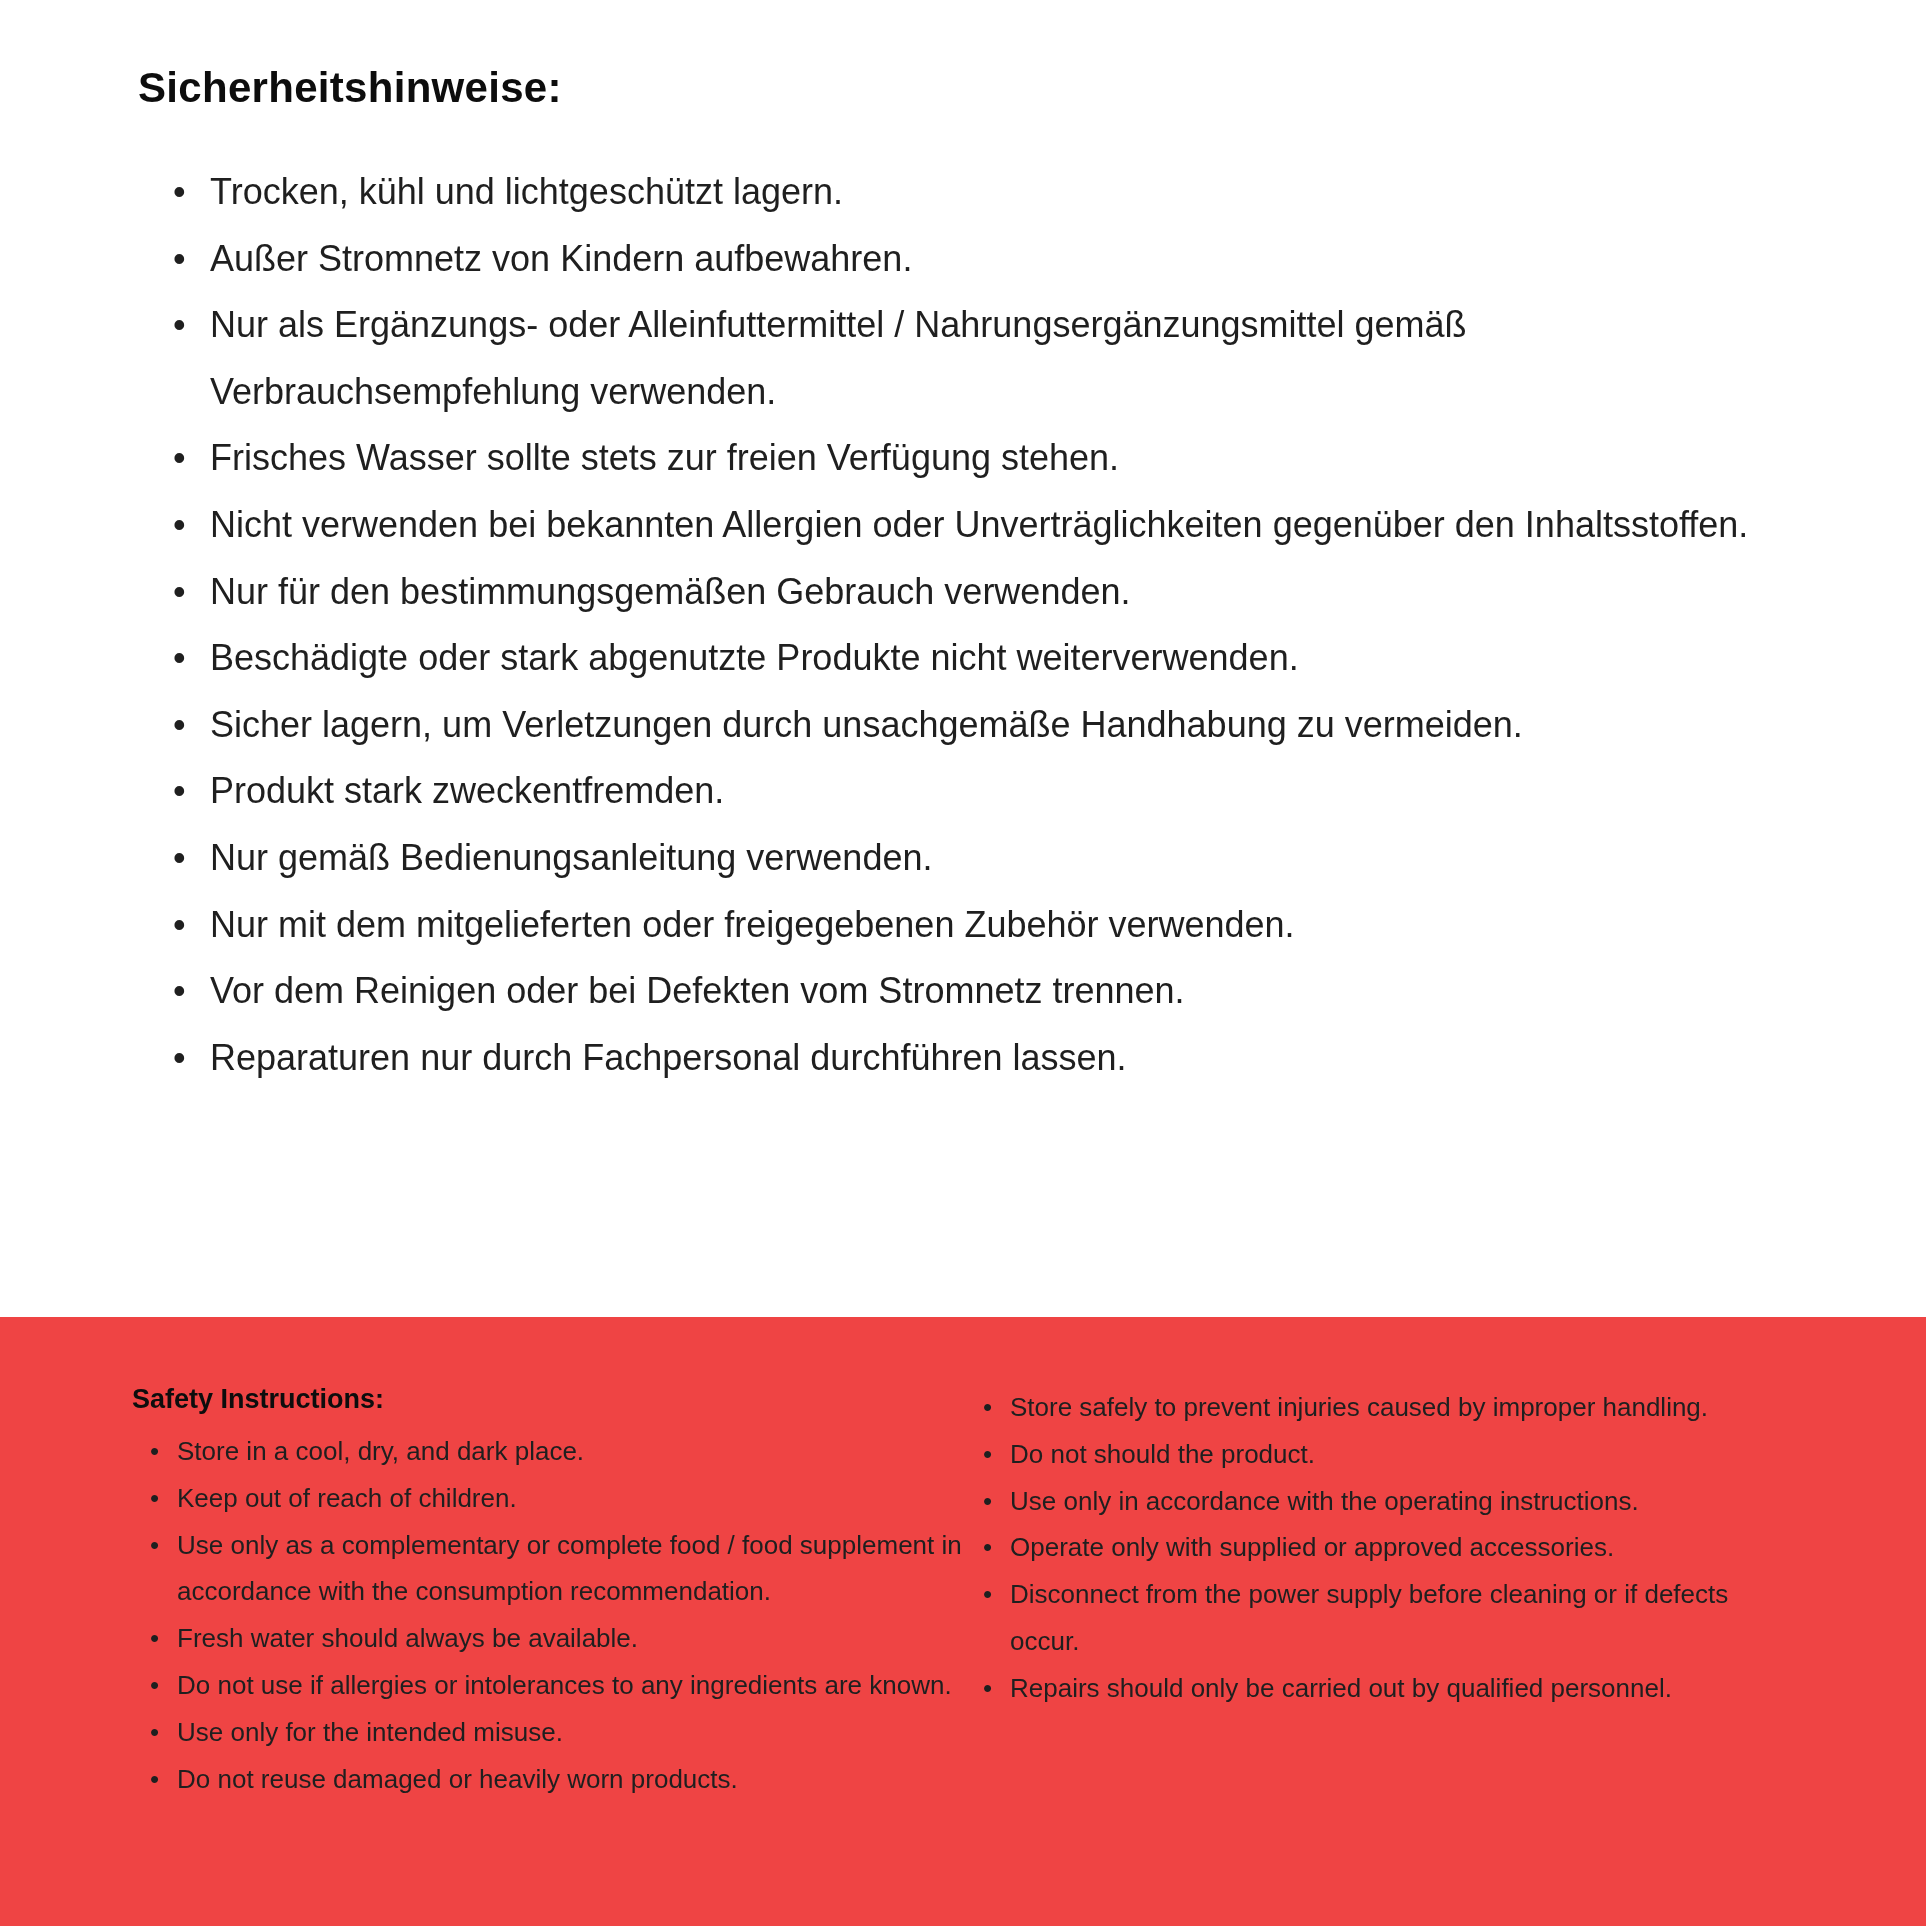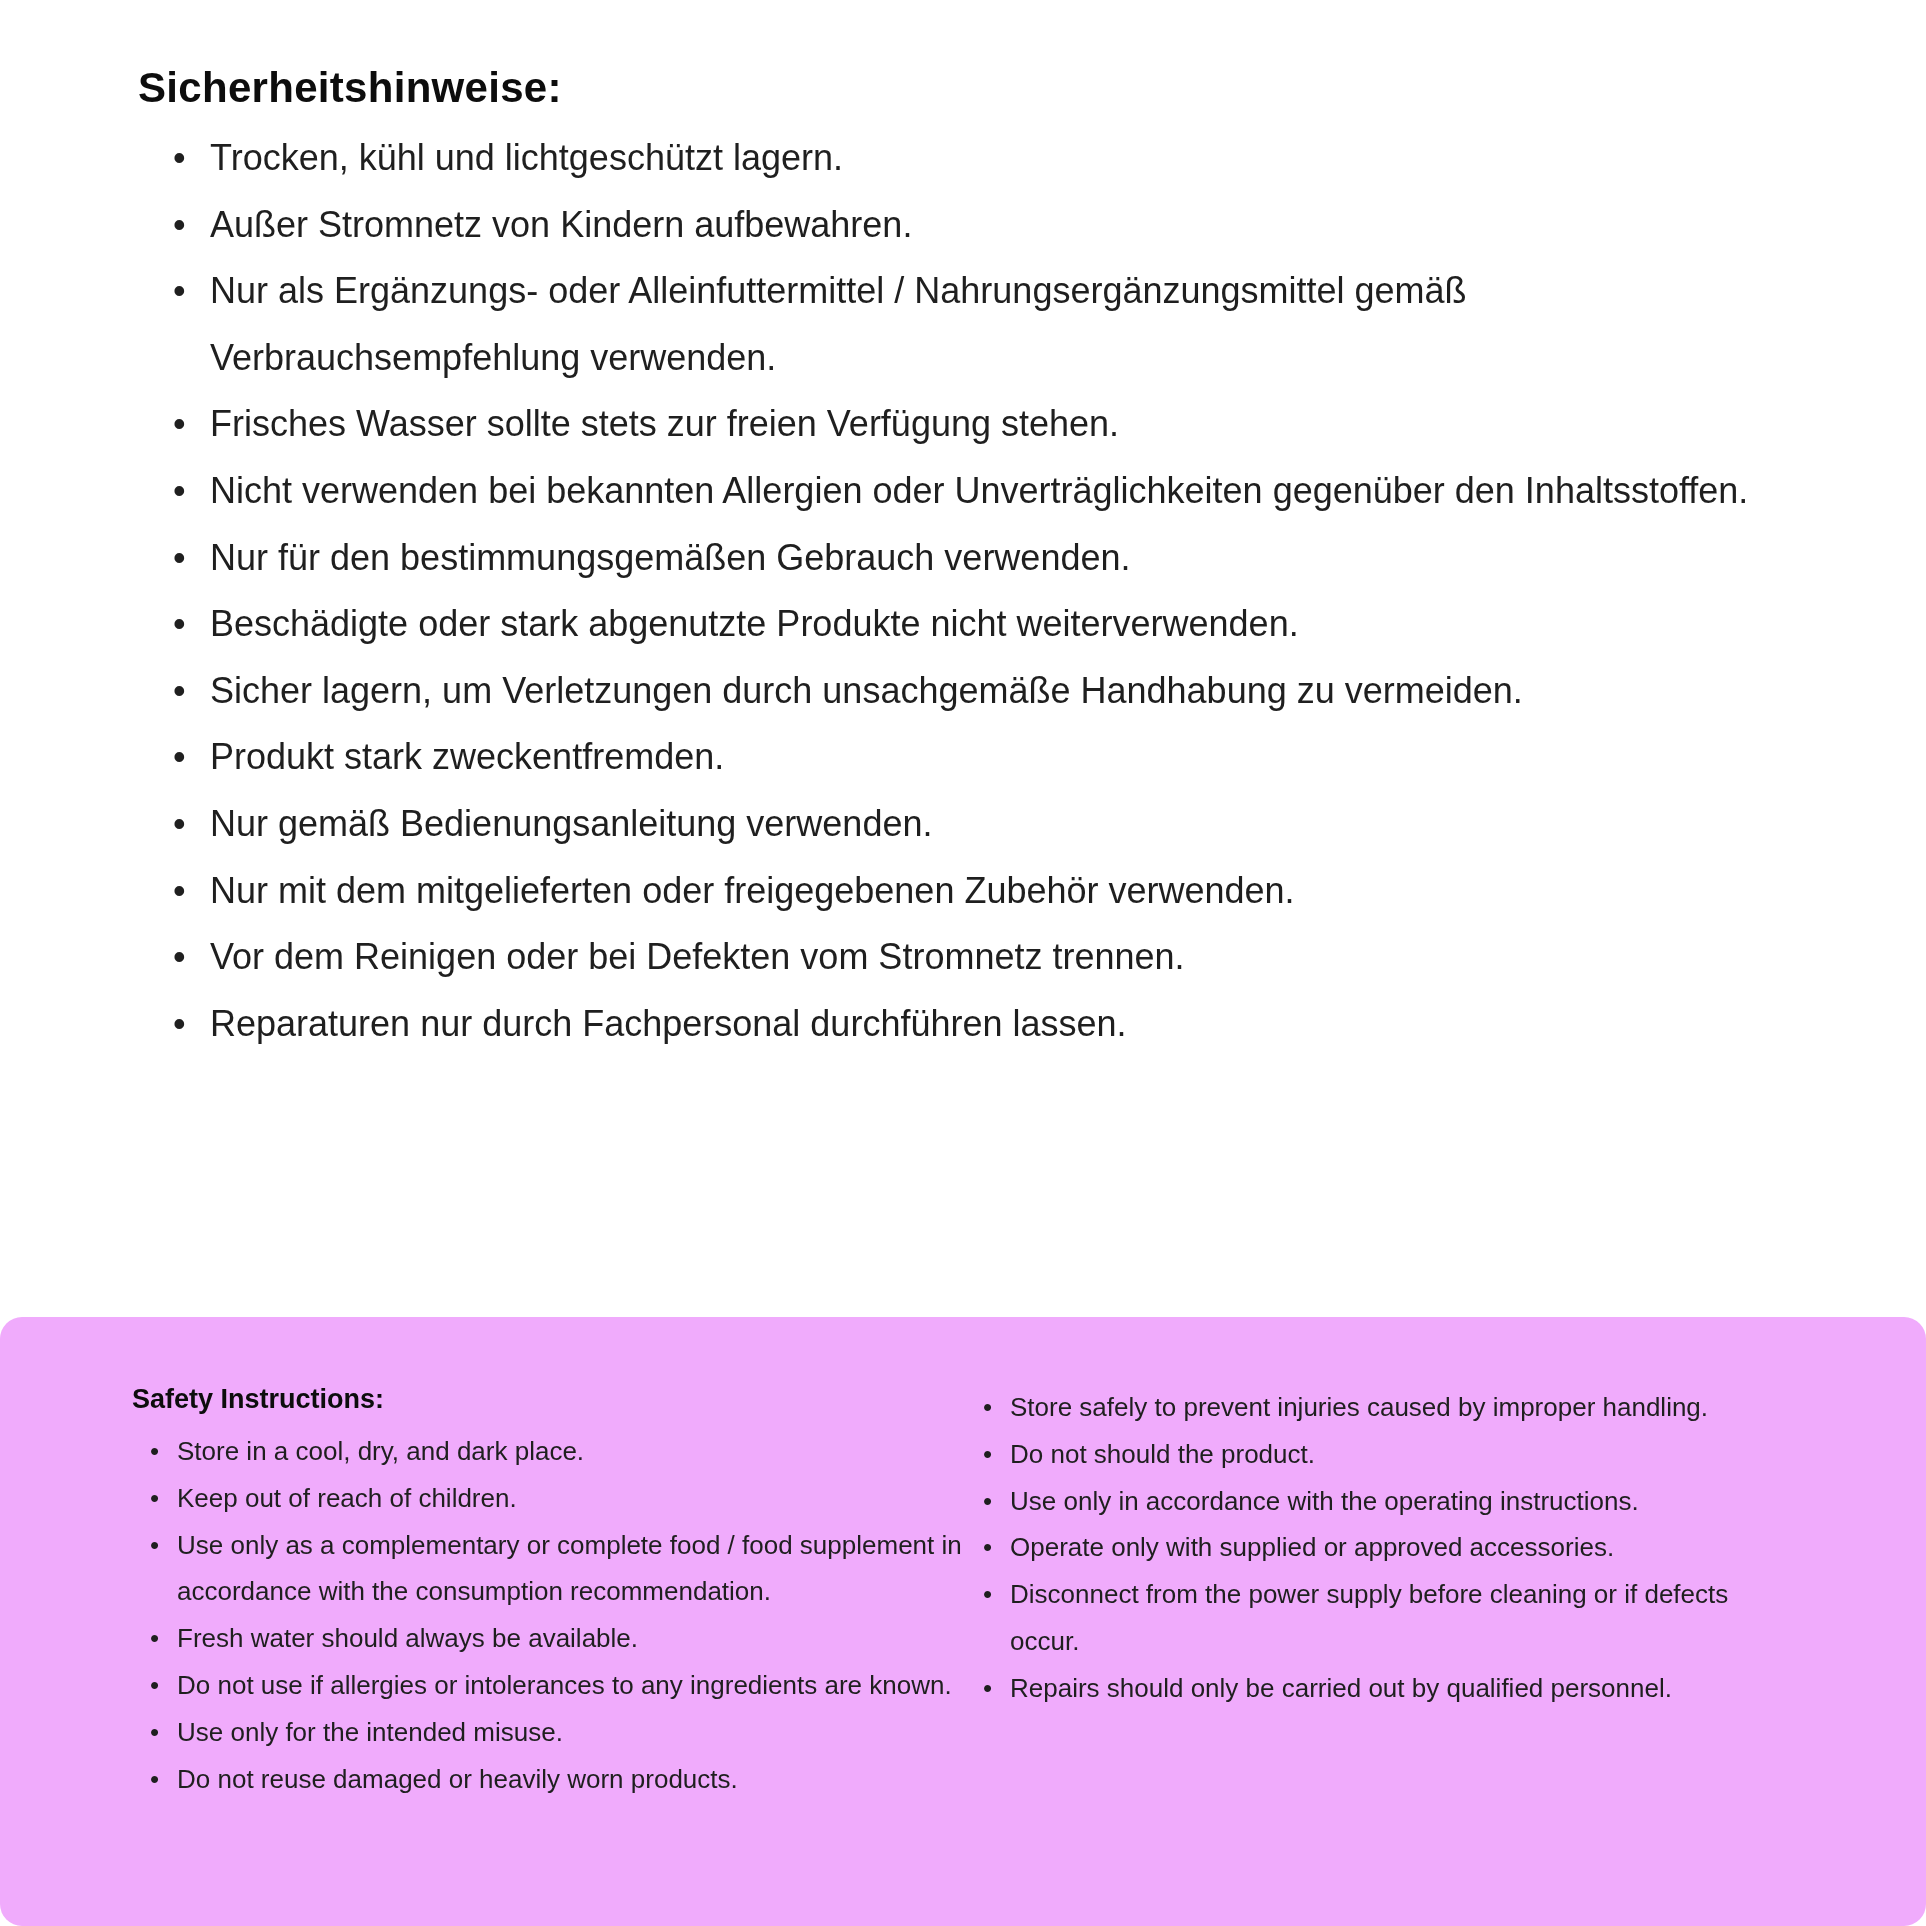--- a/index.html
+++ b/index.html
@@ -16,43 +16,42 @@
   .de-section {
     height: 1317px;
     background: #ffffff;
     padding: 64px 116px 0 138px;
   }
   .de-title {
     font-size: 42px;
     font-weight: 700;
     color: #0d0d0d;
     letter-spacing: 0.3px;
-    margin-bottom: 13px;
+    margin-bottom: 47px;
   }
   .de-list {
     padding-left: 35px;
     font-size: 36px;
     line-height: 1.85;
     color: #1f1f1f;
   }
   .item { display: flex; align-items: flex-start; }
   .item .bullet {
     flex: none;
     width: 37px;
     text-align: left;
   }
   .item .txt { flex: 1; }
 
   
   .en-section {
     flex: 1;
-    background: #f0abfc;
+    background: #ef4444;
     padding: 67px 128px 0 132px;
     display: flex;
-    border-radius: 22px;
   }
   .en-col { flex: 1; min-width: 0; }
   .en-title {
     font-size: 27px;
     font-weight: 700;
     color: #0d0d0d;
     margin-bottom: 13px;
   }
   .en-list {
     padding-left: 18px;

